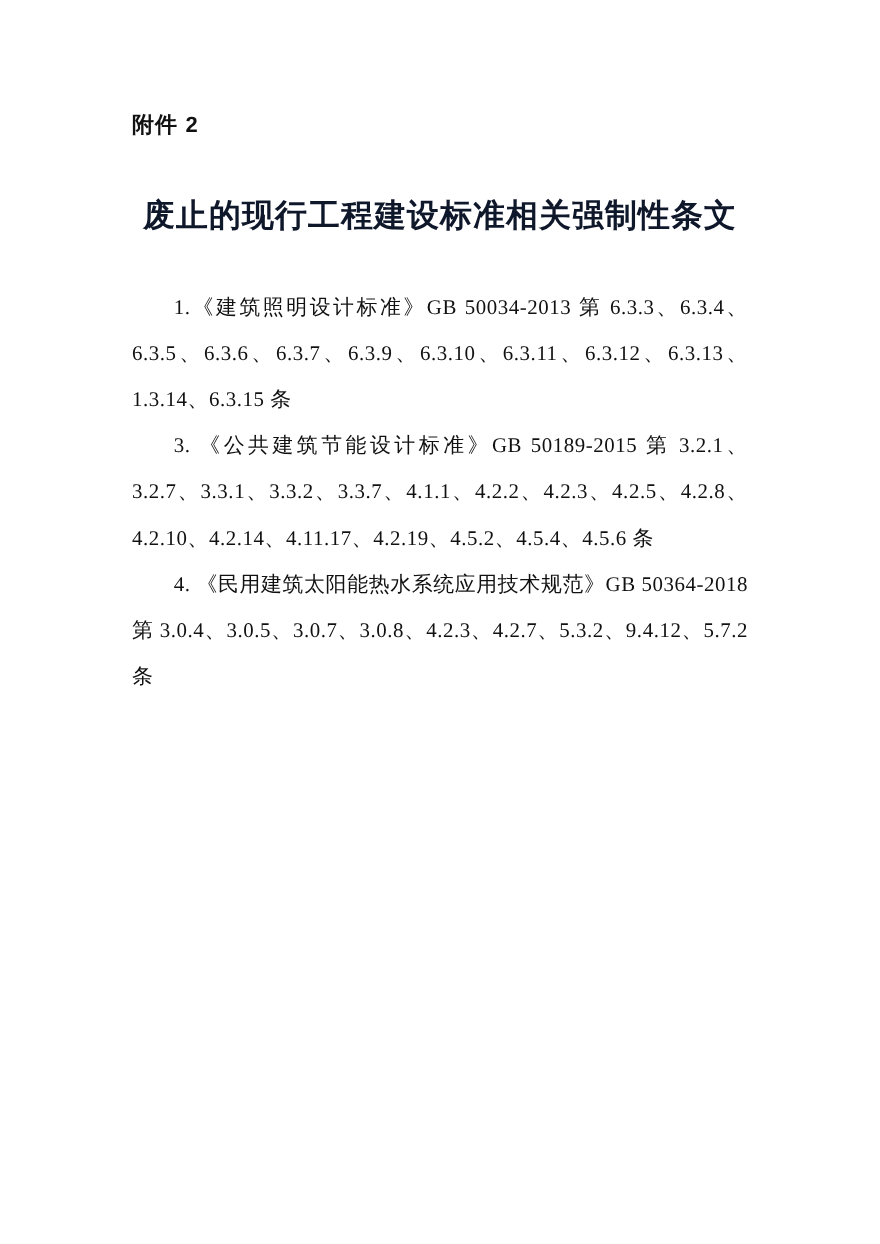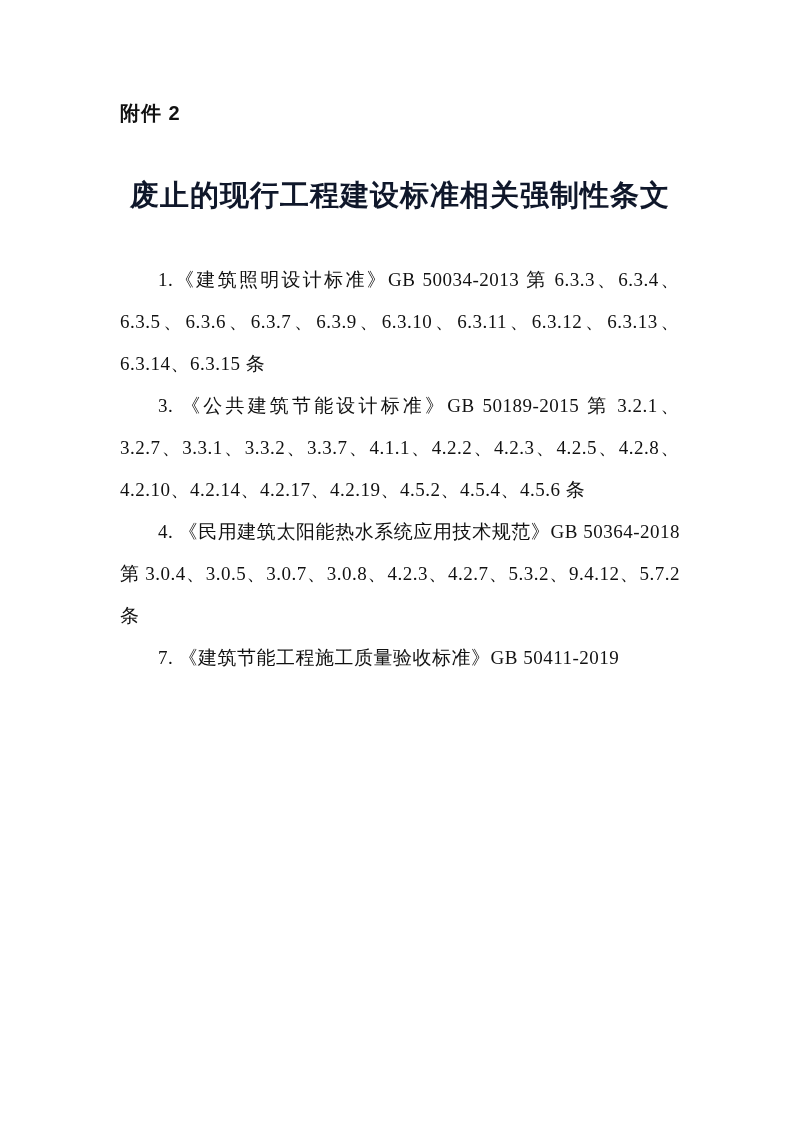--- a/index.html
+++ b/index.html
@@ -66,21 +66,20 @@
 </head>
 <body>
 
 <div class="page">
 
   <div class="attachment-label">附件 2</div>
 
   <h1 class="doc-title">废止的现行工程建设标准相关强制性条文</h1>
 
   <div class="doc-body">
-    <p>1.《建筑照明设计标准》GB 50034-2013 第 6.3.3、6.3.4、6.3.5、6.3.6、6.3.7、6.3.9、6.3.10、6.3.11、6.3.12、6.3.13、6.3.14、6.3.15 条</p>
-    <p>3. 《公共建筑节能设计标准》GB 50189-2015 第 3.2.1、3.2.7、3.3.1、3.3.2、3.3.7、4.1.1、4.2.2、4.2.3、4.2.5、4.2.8、4.2.10、4.2.14、4.2.17、4.2.19、4.5.2、4.5.4、4.5.6 条</p>
+    <p>1.《建筑照明设计标准》GB 50034-2013 第 6.3.3、6.3.4、6.3.5、6.3.6、6.3.7、6.3.9、6.3.10、6.3.11、6.3.12、6.3.13、1.3.14、6.3.15 条</p>
+    <p>3. 《公共建筑节能设计标准》GB 50189-2015 第 3.2.1、3.2.7、3.3.1、3.3.2、3.3.7、4.1.1、4.2.2、4.2.3、4.2.5、4.2.8、4.2.10、4.2.14、4.11.17、4.2.19、4.5.2、4.5.4、4.5.6 条</p>
     <p>4. 《民用建筑太阳能热水系统应用技术规范》GB 50364-2018 第 3.0.4、3.0.5、3.0.7、3.0.8、4.2.3、4.2.7、5.3.2、9.4.12、5.7.2 条</p>
-    <p>7. 《建筑节能工程施工质量验收标准》GB 50411-2019</p>
   </div>
 
   <div class="page-number">— 3 —</div>
 
 </div>
 
 </body></html>

